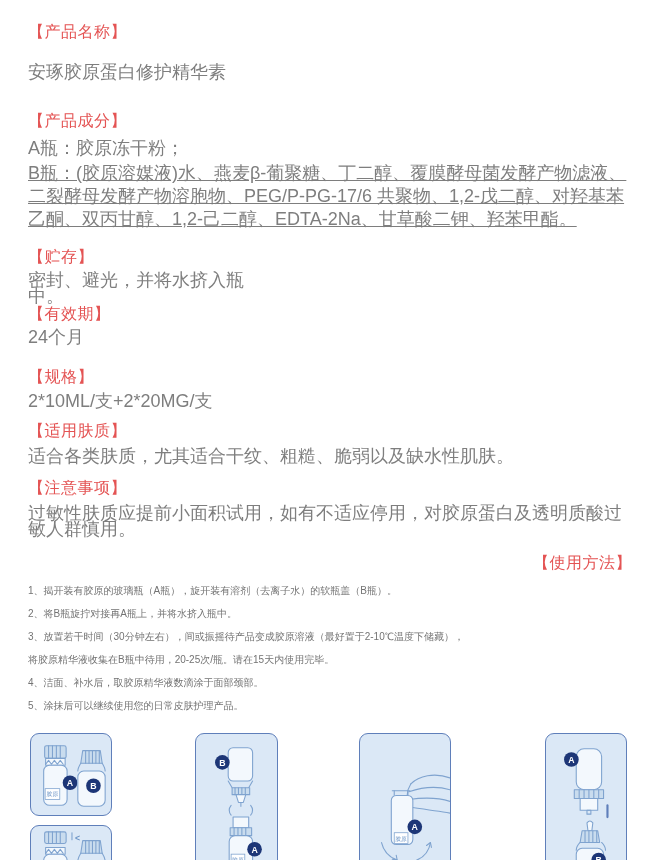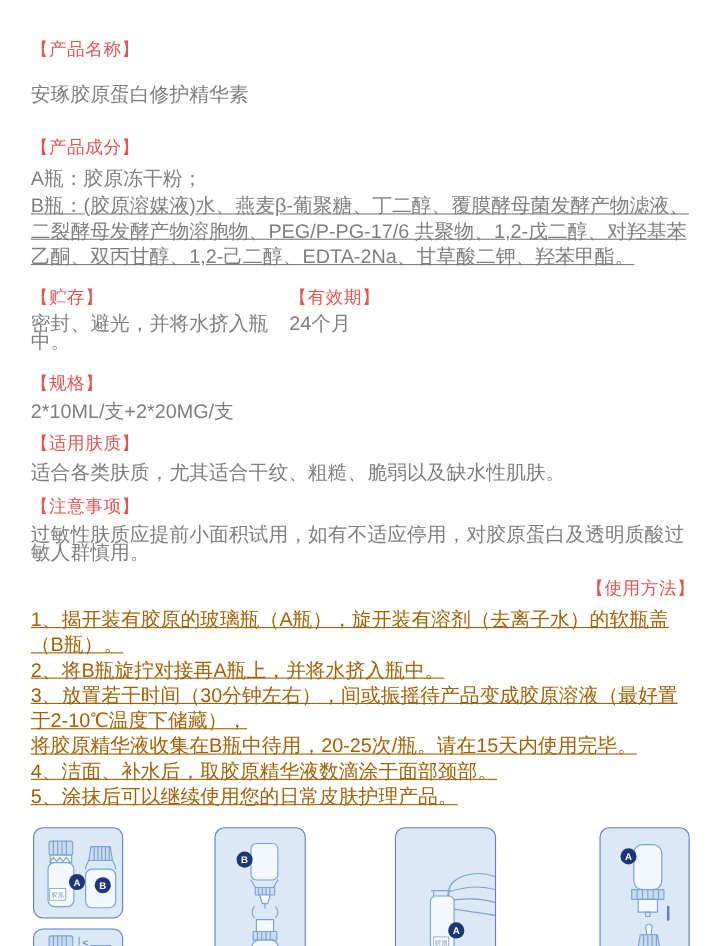--- a/index.html
+++ b/index.html
@@ -1,42 +1,42 @@
 <!DOCTYPE html>
 <html><head>
 <meta charset="utf-8">
 <style>
   html,body{margin:0;padding:0;}
   body{
     width:660px;height:860px;background:#ffffff;overflow:hidden;
     font-family:"Liberation Sans", sans-serif;
   }
-  .page{box-sizing:border-box;width:660px;height:860px;padding:36px 28px 0;background:#fff;}
+  .page{box-sizing:border-box;width:660px;height:860px;padding:22px 28px 0;background:#fff;}
   .sec-title{
     font-size:16px;line-height:19px;font-weight:400;color:#e45454;
     letter-spacing:0.5px;
   }
   .body-text{font-size:18px;line-height:16px;color:#7e7e7e;}
   .mt-name{margin-top:23px;}
   .mt-ing-title{margin-top:31px;}
   .ing-line-a{margin-top:10px;}
   .ing-line-b{margin-top:6px;line-height:23px;text-decoration:underline;}
-  .row{display:flex;margin-top:16px;}
+  .row{display:flex;margin-top:16px;flex-direction:column;}
   .col-left{width:235px;}
   .col-right{flex:1;}
   .row .body-text{margin-top:6px;}
   .mt-spec-title{margin-top:22px;}
   .mt-spec-body{margin-top:7px;}
   .mt-skin-title{margin-top:12px;}
   .mt-skin-body{margin-top:8px;}
   .mt-caution-title{margin-top:14px;}
   .mt-caution-body{margin-top:8px;}
   .mt-usage-title{margin-top:16px;text-align:right;}
   .steps{margin-top:7px;}
-  .step{font-size:18px;line-height:23px;color:#a16207;text-decoration:underline;}
+  .step{font-size:10px;line-height:23px;color:#737373;}
   .figures{position:relative;height:175px;margin-top:16px;}
   .fig-box{
     position:absolute;box-sizing:border-box;
     background:#dbe8f6;border:1px solid #5f7fba;border-radius:9px;
   }
   .fig-box svg{display:block;width:100%;height:100%;}
   
   .ln{stroke:#7fa3cf;stroke-width:1.1;fill:none;stroke-linecap:round;stroke-linejoin:round;}
   .fl{stroke:#7fa3cf;stroke-width:1.1;fill:#f3f8fd;stroke-linejoin:round;}
   .fc{stroke:#7fa3cf;stroke-width:1.1;fill:#c9dcee;stroke-linejoin:round;}

